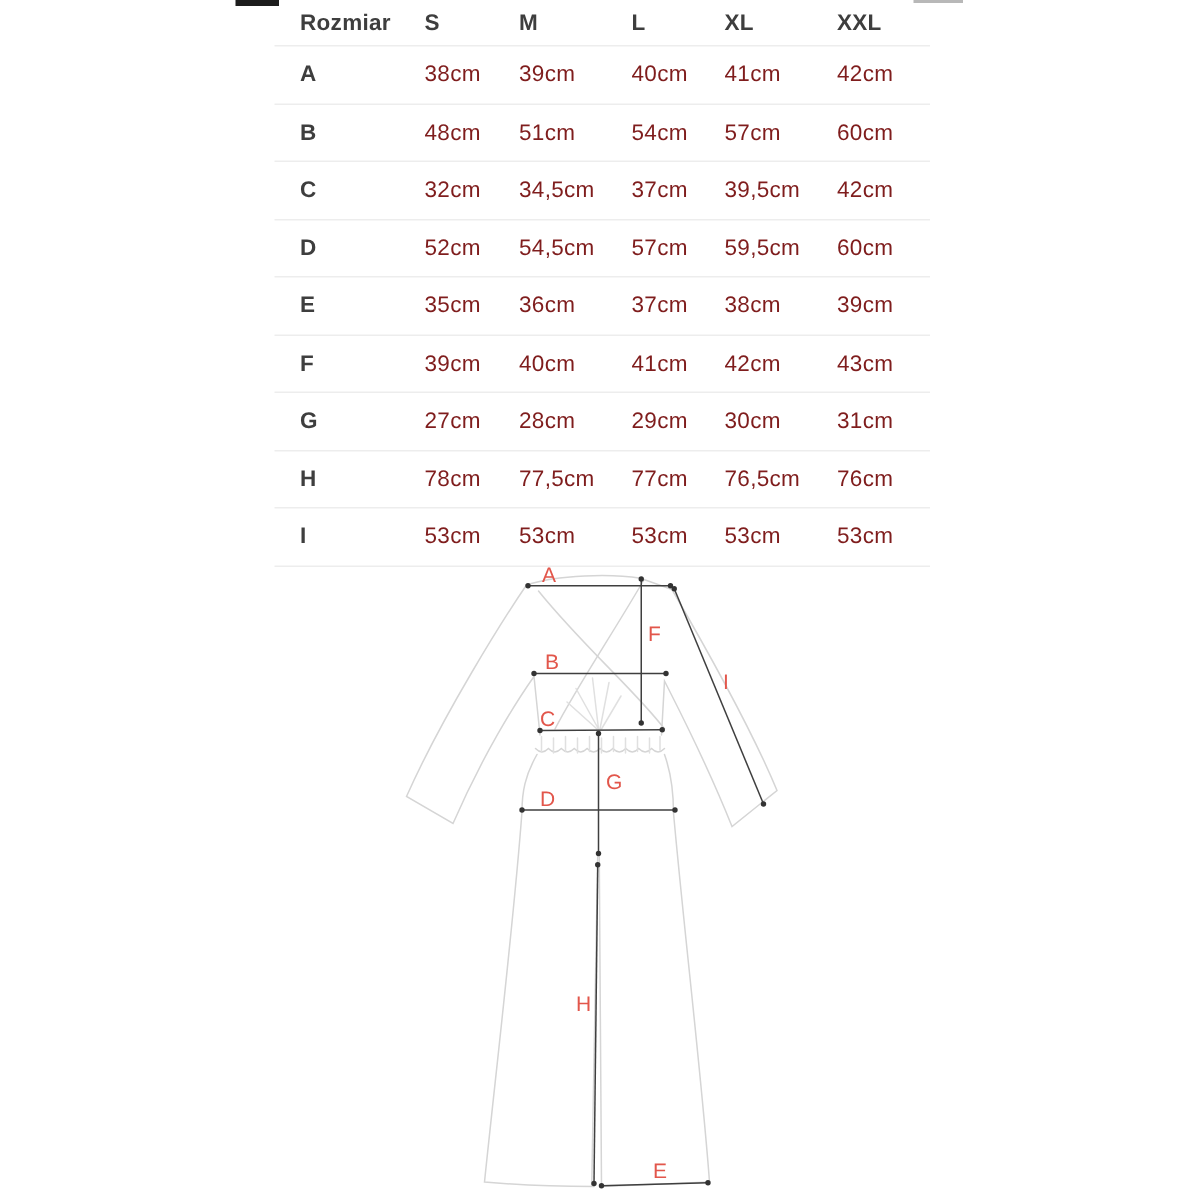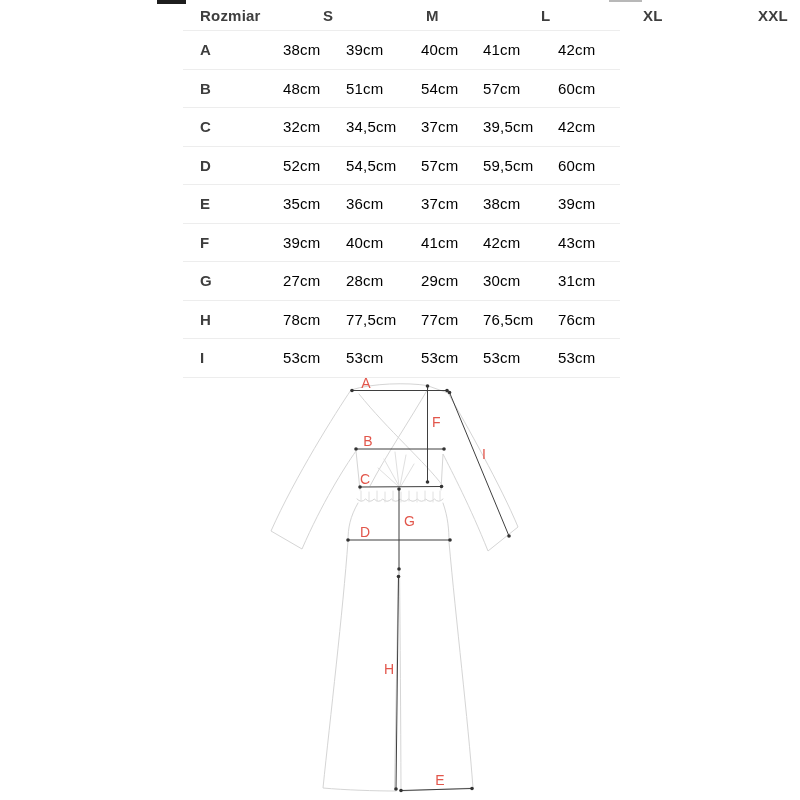--- a/index.html
+++ b/index.html
@@ -10,22 +10,22 @@
   
   .mark-left{position:absolute;left:157px;top:0;width:29px;height:4px;background:#1d1d1d;}
   .mark-right{position:absolute;left:609px;top:0;width:33px;height:2px;background:#b8b8b8;}
 
   
   .size-table{position:absolute;left:183px;top:0;width:437px;}
   .t-row{
     display:grid;grid-template-columns:100px 63px 75px 62px 75px 62px;
     align-items:center;height:37.5px;border-bottom:1px solid #ededed;
   }
-  .t-row.head{height:30px;gap:40px;}
-  .cell{font-size:15px;color:#000000;letter-spacing:.2px;white-space:nowrap;}
+  .t-row.head{height:30px;}
+  .cell{font-size:15px;color:#7f1d1d;letter-spacing:.2px;white-space:nowrap;}
   .cell.lbl{padding-left:17px;font-weight:700;color:#3e3e3e;}
   .head .cell{font-weight:700;color:#3e3e3e;}
 
   
   svg.diagram{position:absolute;left:0;top:372px;}
   .outline{stroke:#d5d5d5;stroke-width:1;fill:none;stroke-linecap:round;}
   .outline-lt{stroke:#e0e0e0;stroke-width:1;fill:none;stroke-linecap:round;}
   .meas{stroke:#3f3f3f;stroke-width:1;fill:none;}
   .dot{fill:#333333;}
   .mlabel{font-family:"Liberation Sans",sans-serif;font-size:14px;font-weight:500;fill:#e2564b;}

